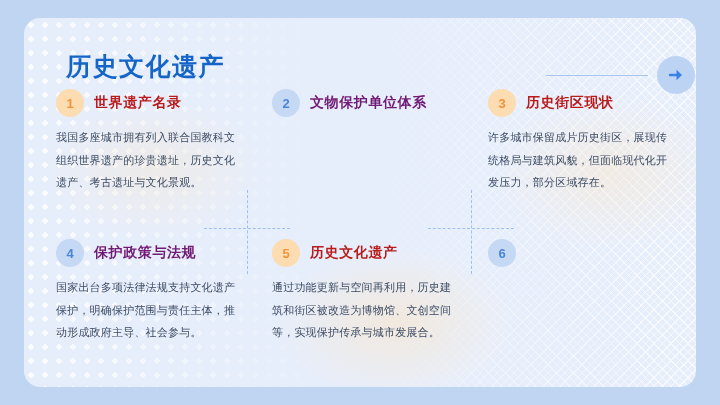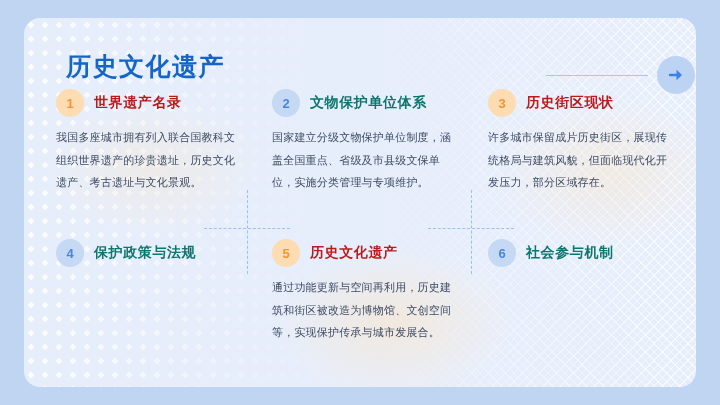--- a/index.html
+++ b/index.html
@@ -173,21 +173,21 @@
   }
   .num.orange { background: #fcdcb0; color: #f0943a; }
   .num.blue   { background: #c5d8f4; color: #4a86d8; }
   .item-title {
     font-size: 14px;
     font-weight: bold;
     letter-spacing: .6px;
     white-space: nowrap;
   }
   .item-title.orange { color: #b91c1c; }
-  .item-title.blue   { color: #0f766e; }
+  .item-title.blue   { color: #701a75; }
   .item-body {
     font-size: 11px;
     line-height: 2.05;
     color: #3c4b63;
     letter-spacing: .2px;
     max-width: 196px;
   }
 </style>
 </head>
 <body>
@@ -226,48 +226,47 @@
           <div class="item-title orange">世界遗产名录</div>
         </div>
         <div class="item-body">我国多座城市拥有列入联合国教科文组织世界遗产的珍贵遗址，历史文化遗产、考古遗址与文化景观。</div>
       </div>
 
       <div class="item">
         <div class="item-head">
           <div class="num blue">2</div>
           <div class="item-title blue">文物保护单位体系</div>
         </div>
-        <div class="item-body">国家建立分级文物保护单位制度，涵盖全国重点、省级及市县级文保单位，实施分类管理与专项维护。</div>
       </div>
 
       <div class="item">
         <div class="item-head">
           <div class="num orange">3</div>
           <div class="item-title orange">历史街区现状</div>
         </div>
         <div class="item-body">许多城市保留成片历史街区，展现传统格局与建筑风貌，但面临现代化开发压力，部分区域存在。</div>
       </div>
 
       <div class="item">
         <div class="item-head">
           <div class="num blue">4</div>
           <div class="item-title blue">保护政策与法规</div>
         </div>
+        <div class="item-body">国家出台多项法律法规支持文化遗产保护，明确保护范围与责任主体，推动形成政府主导、社会参与。</div>
       </div>
 
       <div class="item">
         <div class="item-head">
           <div class="num orange">5</div>
           <div class="item-title orange">历史文化遗产</div>
         </div>
         <div class="item-body">通过功能更新与空间再利用，历史建筑和街区被改造为博物馆、文创空间等，实现保护传承与城市发展合。</div>
       </div>
 
       <div class="item">
         <div class="item-head">
           <div class="num blue">6</div>
-          <div class="item-title blue">社会参与机制</div>
         </div>
       </div>
 
     </div>
   </div>
 </div>
 
 </body></html>

